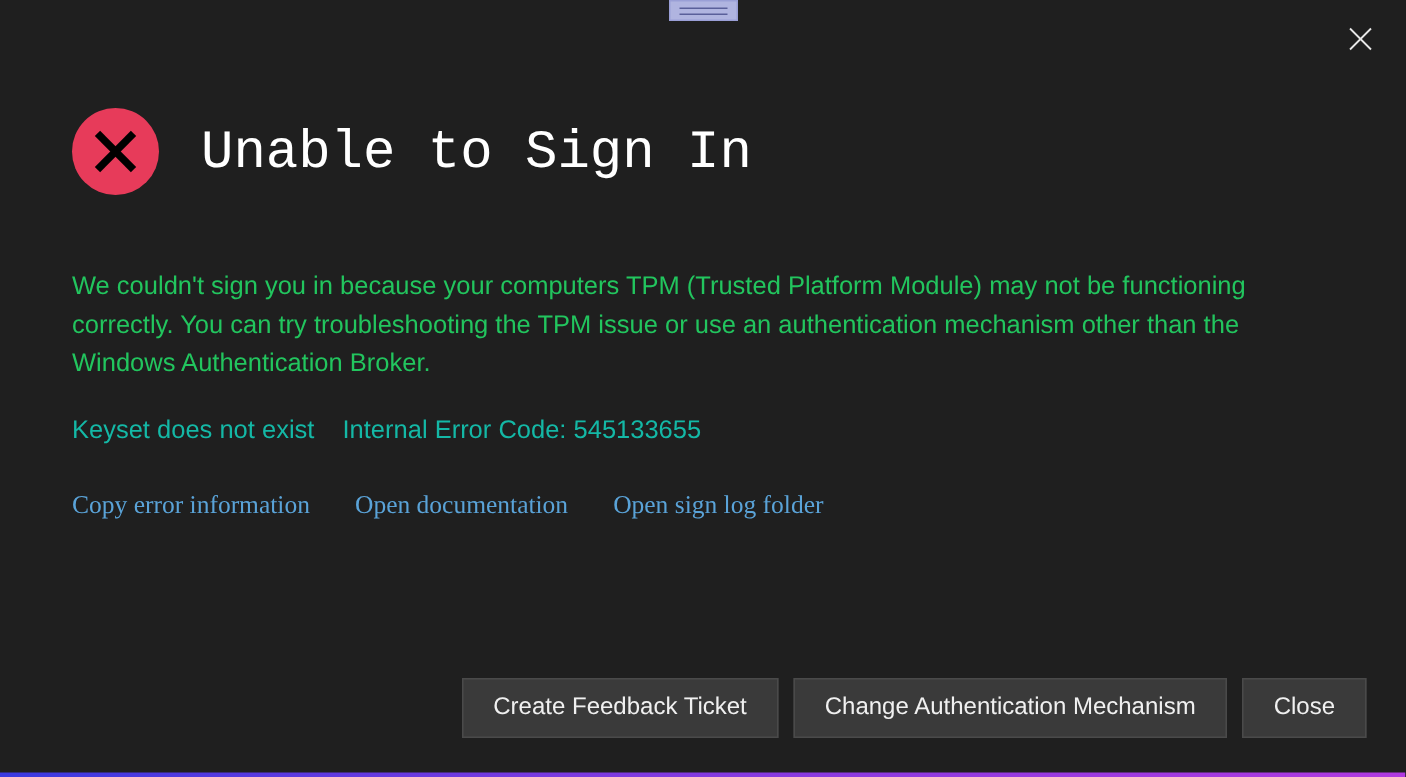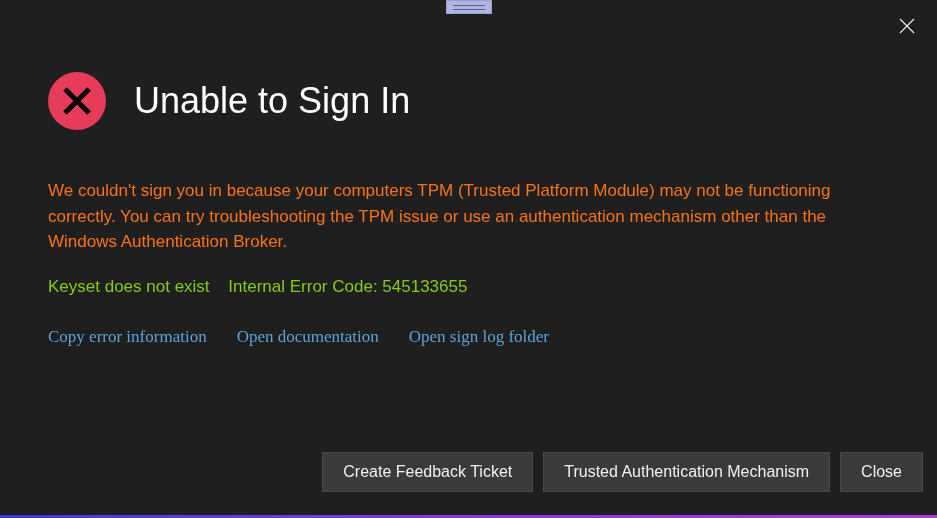--- a/index.html
+++ b/index.html
@@ -82,52 +82,53 @@
     .error-icon::before {
       transform: translate(-50%, -50%) rotate(45deg);
     }
     .error-icon::after {
       transform: translate(-50%, -50%) rotate(-45deg);
     }
     .title {
       font-size: 36px;
       font-weight: 400;
       color: #fff;
+      font-family: Liberation Mono, monospace;
     }
     .body-text {
       font-size: 17px;
       line-height: 1.5;
-      color: #f97316;
+      color: #22c55e;
       margin-bottom: 22px;
       max-width: 880px;
     }
     .error-line {
       font-size: 17px;
-      color: #84cc16;
+      color: #14b8a6;
       margin-bottom: 30px;
     }
     .error-line span {
       margin-right: 14px;
     }
     .links-row {
       display: flex;
       gap: 30px;
       flex-wrap: wrap;
       font-family: Liberation Serif, serif;
     }
     .links-row a {
       color: #5aa3d8;
       text-decoration: none;
       font-size: 17px;
       cursor: pointer;
     }
     .button-row {
       position: absolute;
       bottom: 26px;
-      right: 14px;
+      right: 26px;
       display: flex;
       gap: 10px;
     }
     .btn {
       background: #3a3a3a;
       border: 1px solid #4a4a4a;
       color: #f0f0f0;
       font-size: 16px;
       padding: 10px 20px;
       cursor: pointer;
@@ -171,17 +172,17 @@
   <div class="links-row">
     <a>Copy error information</a>
     <a>Open documentation</a>
     <a>Open sign log folder</a>
   </div>
 
 </div>
 
 <div class="button-row">
   <button class="btn">Create Feedback Ticket</button>
-  <button class="btn">Trusted Authentication Mechanism</button>
+  <button class="btn">Change Authentication Mechanism</button>
   <button class="btn">Close</button>
 </div>
 
 <div class="bottom-accent"></div>
 
 </body></html>

